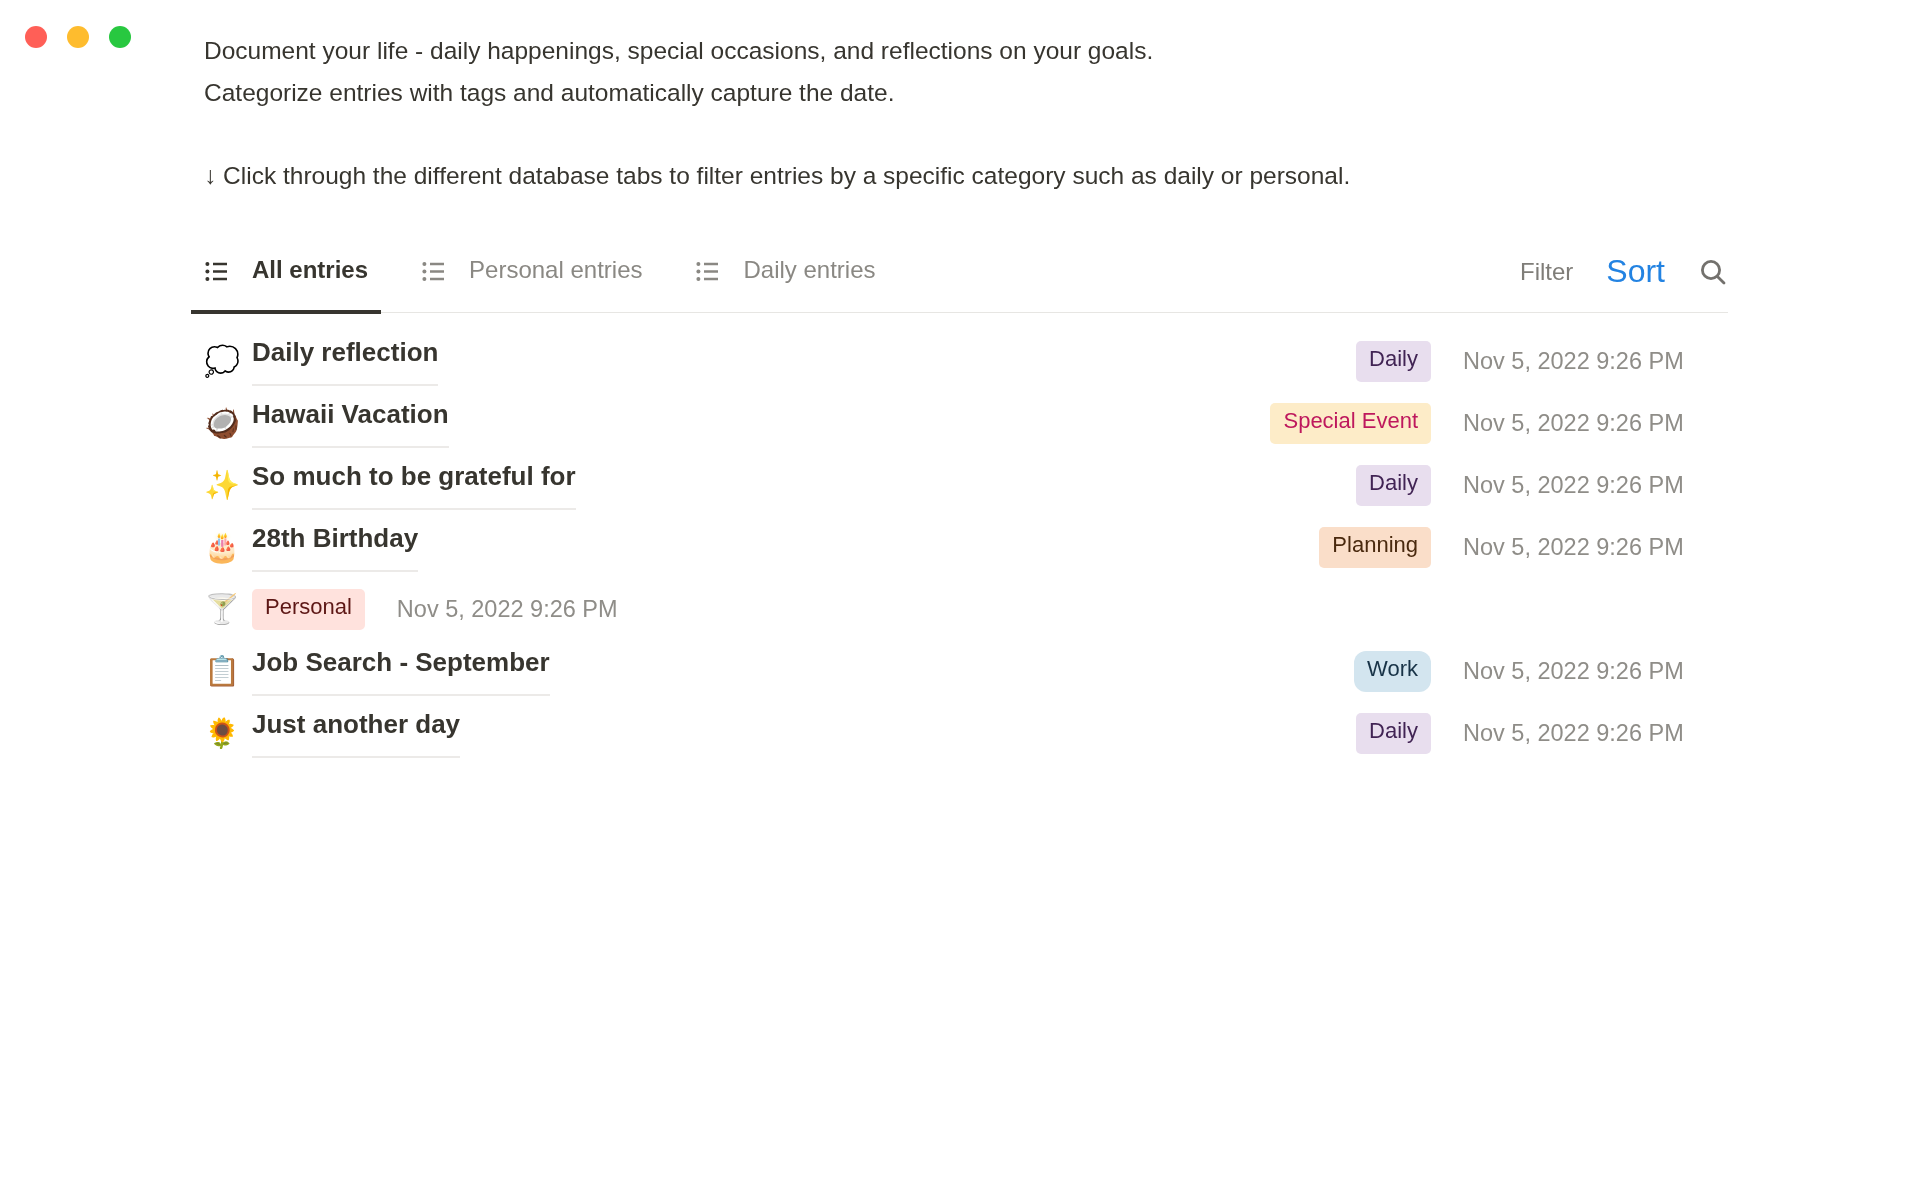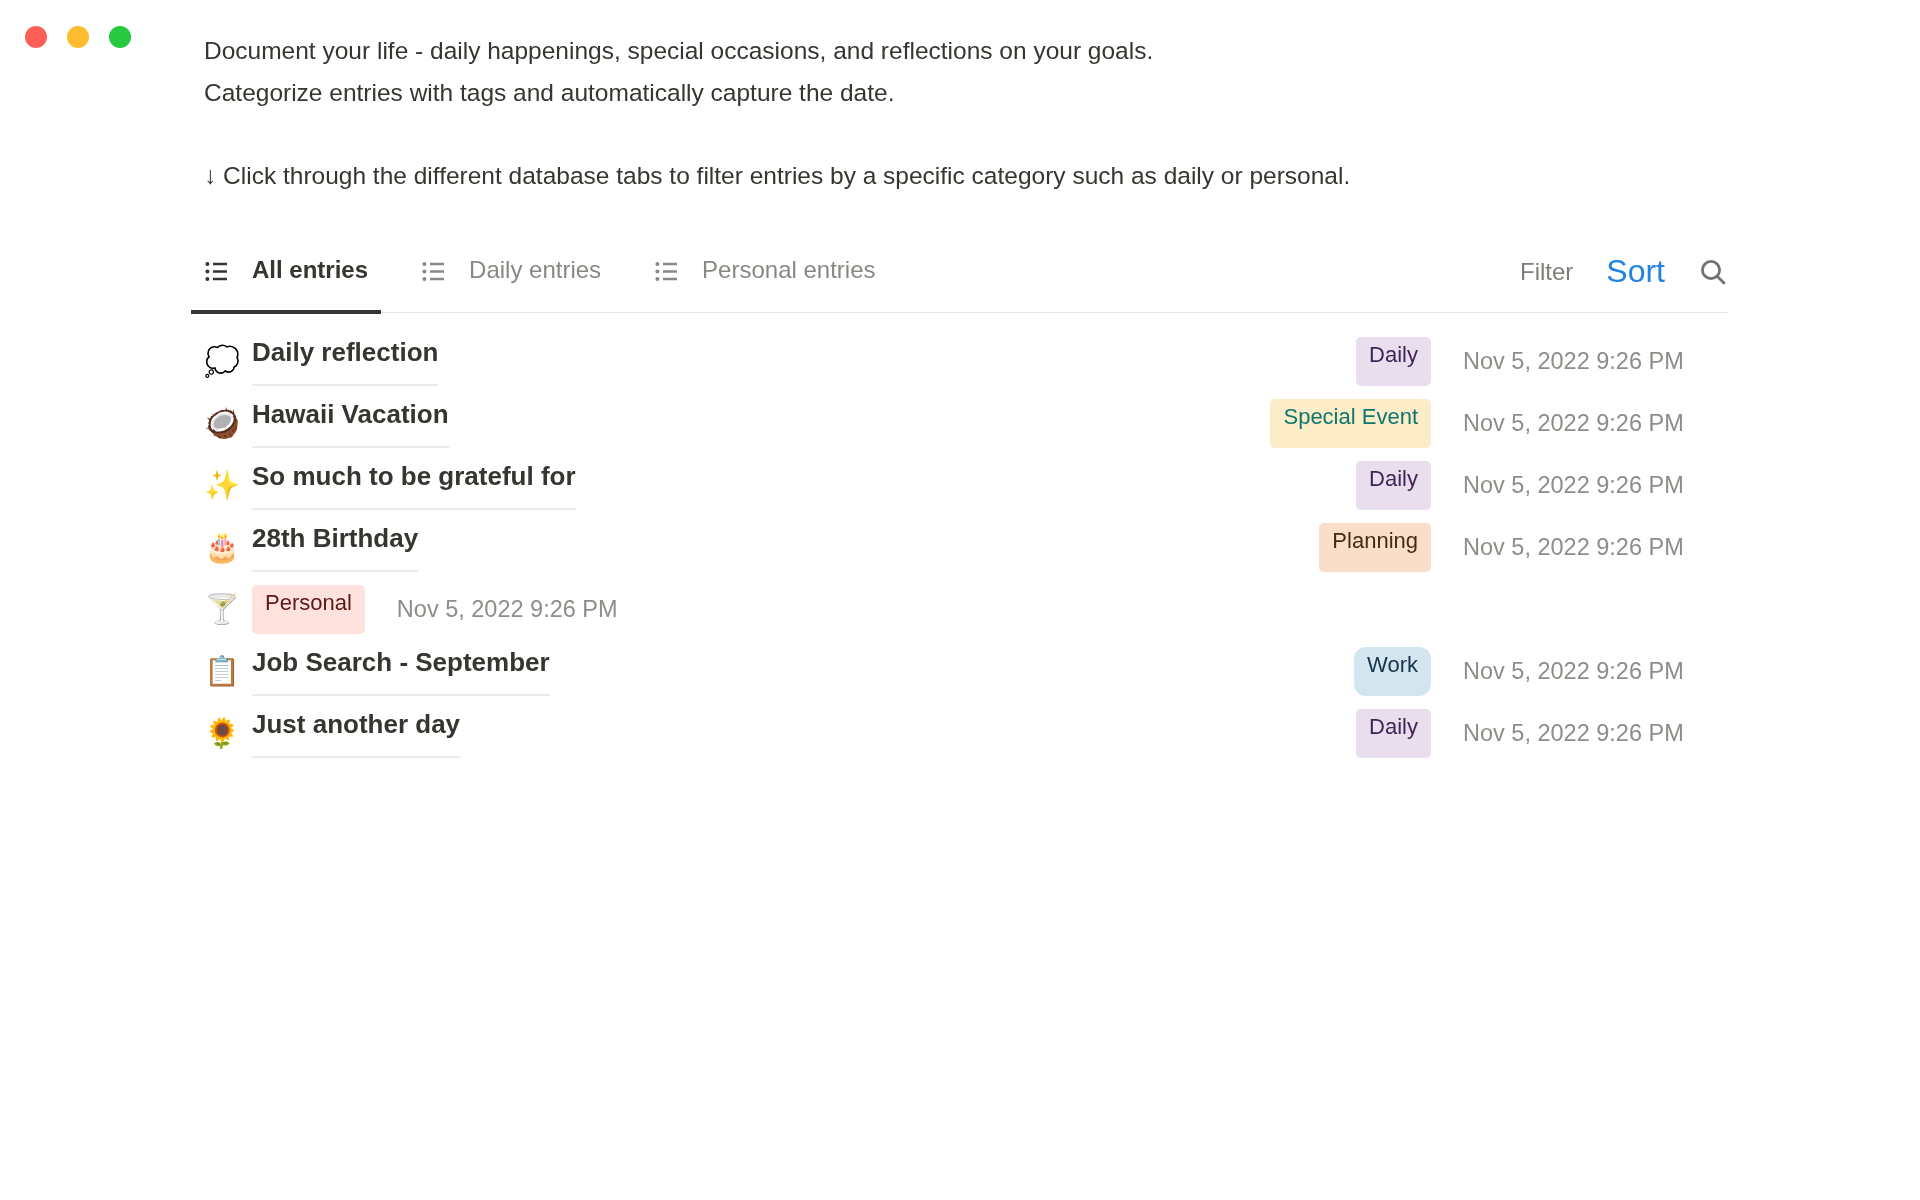--- a/index.html
+++ b/index.html
@@ -88,21 +88,21 @@
   .row-title-wrap { flex: 1; min-width: 0; }
   .row-title {
     display: inline-block;
     font-size: 26px; font-weight: 700; color: #37352f;
     padding-bottom: 16px;
     border-bottom: 2px solid #eceae8;
   }
   .tag {
     flex: none;
     font-size: 22px; line-height: 1;
-    padding: 7px 13px 20px 13px;
+    padding: 7px 13px 12px 13px;
     border-radius: 5px;
     margin-right: 32px;
     white-space: nowrap;
   }
   .row-date {
     flex: none; width: 242px;
     font-size: 23.5px; color: #8f8d88;
     white-space: nowrap;
   }
 </style>
@@ -136,30 +136,30 @@
         </svg>
         <span>All entries</span>
       </div>
       <div class="tab">
         <svg class="list-icon" viewBox="0 0 25 25" aria-hidden="true">
           <circle cx="3.4" cy="5" r="2" fill="#8a8883"></circle>
           <circle cx="3.4" cy="12.5" r="2" fill="#8a8883"></circle>
           <circle cx="3.4" cy="20" r="2" fill="#8a8883"></circle>
           <path fill="#8a8883" d="M9 3.8h14v2.4H9zM9 11.3h14v2.4H9zM9 18.8h14v2.4H9z"></path>
         </svg>
-        <span>Daily entries</span>
+        <span>Personal entries</span>
       </div>
       <div class="tab">
         <svg class="list-icon" viewBox="0 0 25 25" aria-hidden="true">
           <circle cx="3.4" cy="5" r="2" fill="#8a8883"></circle>
           <circle cx="3.4" cy="12.5" r="2" fill="#8a8883"></circle>
           <circle cx="3.4" cy="20" r="2" fill="#8a8883"></circle>
           <path fill="#8a8883" d="M9 3.8h14v2.4H9zM9 11.3h14v2.4H9zM9 18.8h14v2.4H9z"></path>
         </svg>
-        <span>Personal entries</span>
+        <span>Daily entries</span>
       </div>
     </div>
 
     <div class="toolbar">
       <span class="toolbar-filter">Filter</span>
       <span class="toolbar-sort" style="color: rgb(35, 131, 226);">Sort</span>
       <span class="search-btn">
         <svg viewBox="0 0 30 30" width="30" height="30" aria-hidden="true">
           <circle cx="13" cy="13" r="8.6" fill="none" stroke="#73716d" stroke-width="2.8"></circle>
           <line x1="19.4" y1="19.4" x2="26" y2="26" stroke="#73716d" stroke-width="2.8" stroke-linecap="round"></line>
@@ -173,21 +173,21 @@
     <div class="row">
       <span class="row-emoji">💭</span>
       <span class="row-title-wrap"><span class="row-title">Daily reflection</span></span>
       <span class="tag" style="background-color: rgb(232, 222, 238); color: rgb(65, 36, 84);">Daily</span>
       <span class="row-date">Nov 5, 2022 9:26 PM</span>
     </div>
 
     <div class="row">
       <span class="row-emoji">🥥</span>
       <span class="row-title-wrap"><span class="row-title">Hawaii Vacation</span></span>
-      <span class="tag" style="background-color: rgb(253, 236, 200); color: #0f766e;">Special Event</span>
+      <span class="tag" style="background-color: rgb(253, 236, 200); color: #be185d;">Special Event</span>
       <span class="row-date">Nov 5, 2022 9:26 PM</span>
     </div>
 
     <div class="row">
       <span class="row-emoji">✨</span>
       <span class="row-title-wrap"><span class="row-title">So much to be grateful for</span></span>
       <span class="tag" style="background-color: rgb(232, 222, 238); color: rgb(65, 36, 84);">Daily</span>
       <span class="row-date">Nov 5, 2022 9:26 PM</span>
     </div>
 

